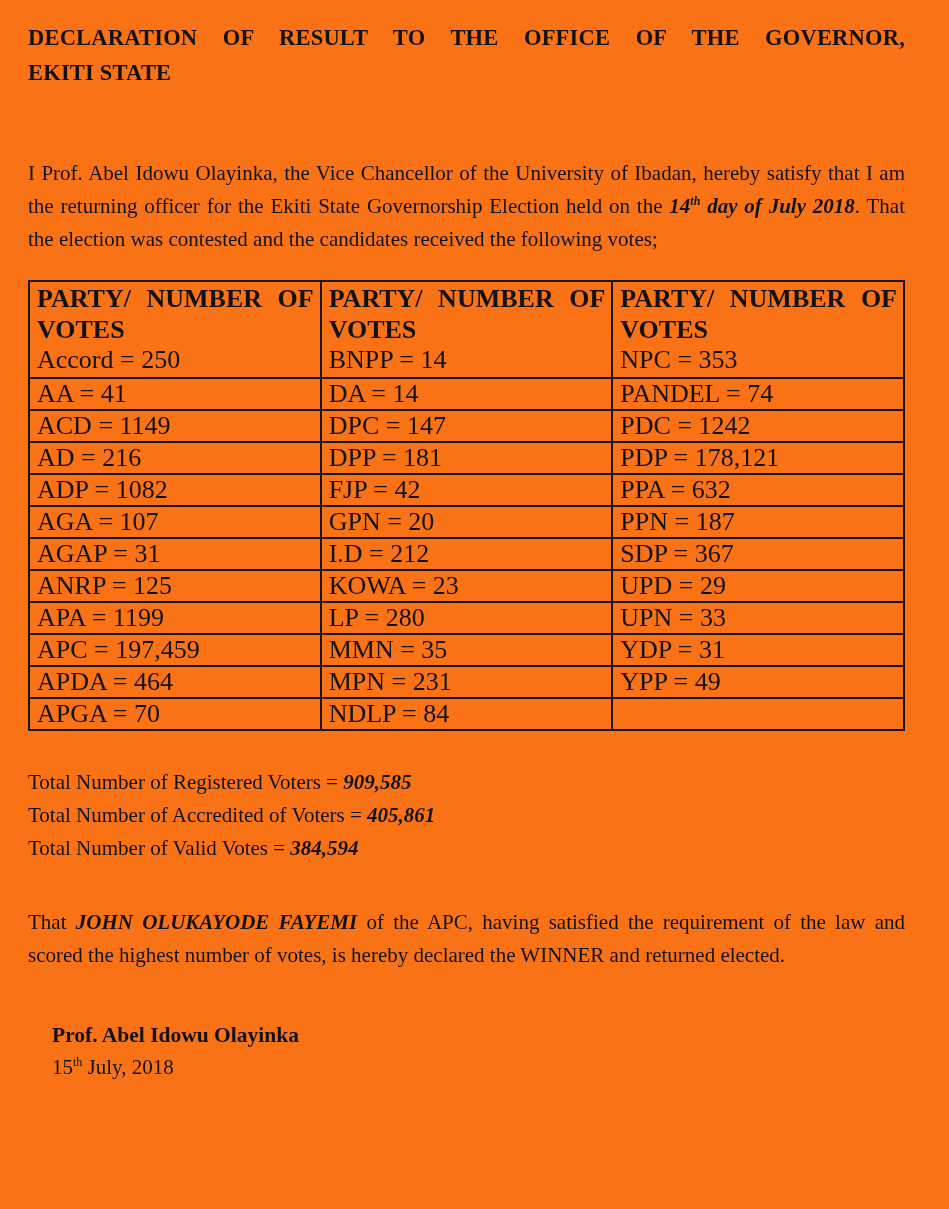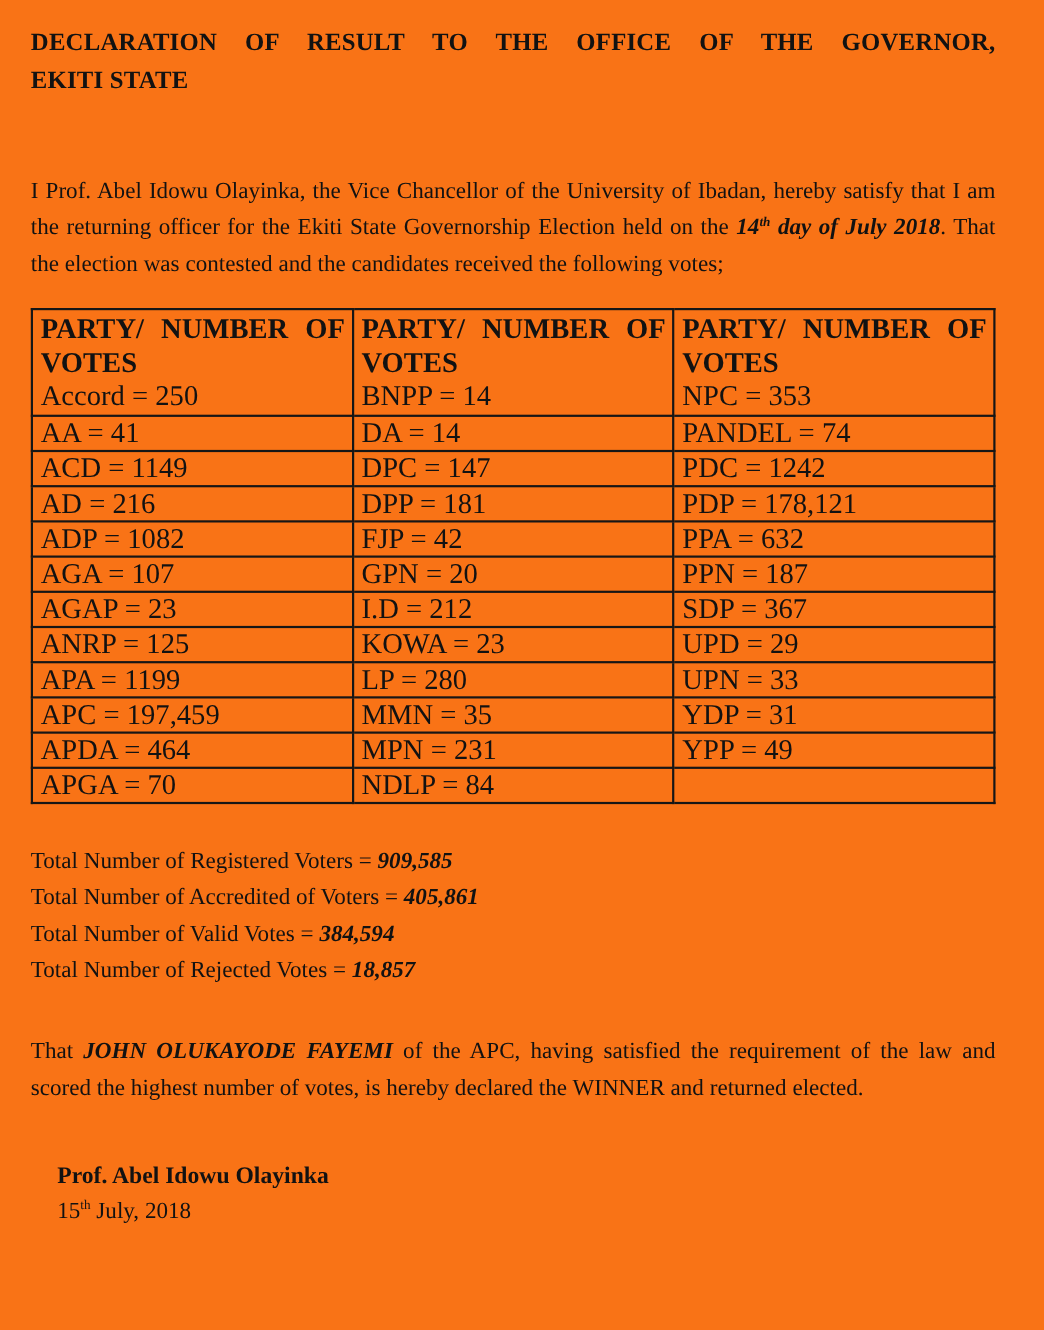--- a/index.html
+++ b/index.html
@@ -97,21 +97,21 @@
       <td>ADP = 1082</td>
       <td>FJP = 42</td>
       <td>PPA = 632</td>
     </tr>
     <tr>
       <td>AGA = 107</td>
       <td>GPN = 20</td>
       <td>PPN = 187</td>
     </tr>
     <tr>
-      <td>AGAP = 23</td>
+      <td>AGAP = 31</td>
       <td>I.D = 212</td>
       <td>SDP = 367</td>
     </tr>
     <tr>
       <td>ANRP = 125</td>
       <td>KOWA = 23</td>
       <td>UPD = 29</td>
     </tr>
     <tr>
       <td>APA = 1199</td>
@@ -133,21 +133,20 @@
       <td>NDLP = 84</td>
       <td></td>
     </tr>
   </tbody>
     </table>
 
   <div class="totals">
     <div><span>Total Number of Registered Voters = </span><span class="bold-italic">909,585</span></div>
     <div><span>Total Number of Accredited of Voters = </span><span class="bold-italic">405,861</span></div>
     <div><span>Total Number of Valid Votes = </span><span class="bold-italic">384,594</span></div>
-    <div><span>Total Number of Rejected Votes = </span><span class="bold-italic">18,857</span></div>
   </div>
 
   <p class="winner"><span>That </span><span class="bold-italic">JOHN OLUKAYODE FAYEMI</span><span> of the APC, having satisfied the requirement of the law and scored the highest number of votes, is hereby declared the WINNER and returned elected.</span></p>
 
   <div class="signature">
     <div class="sig-name">Prof. Abel Idowu Olayinka</div>
     <div class="sig-date"><span>15</span><sup>th</sup><span> July, 2018</span></div>
   </div>
 
 </div>

